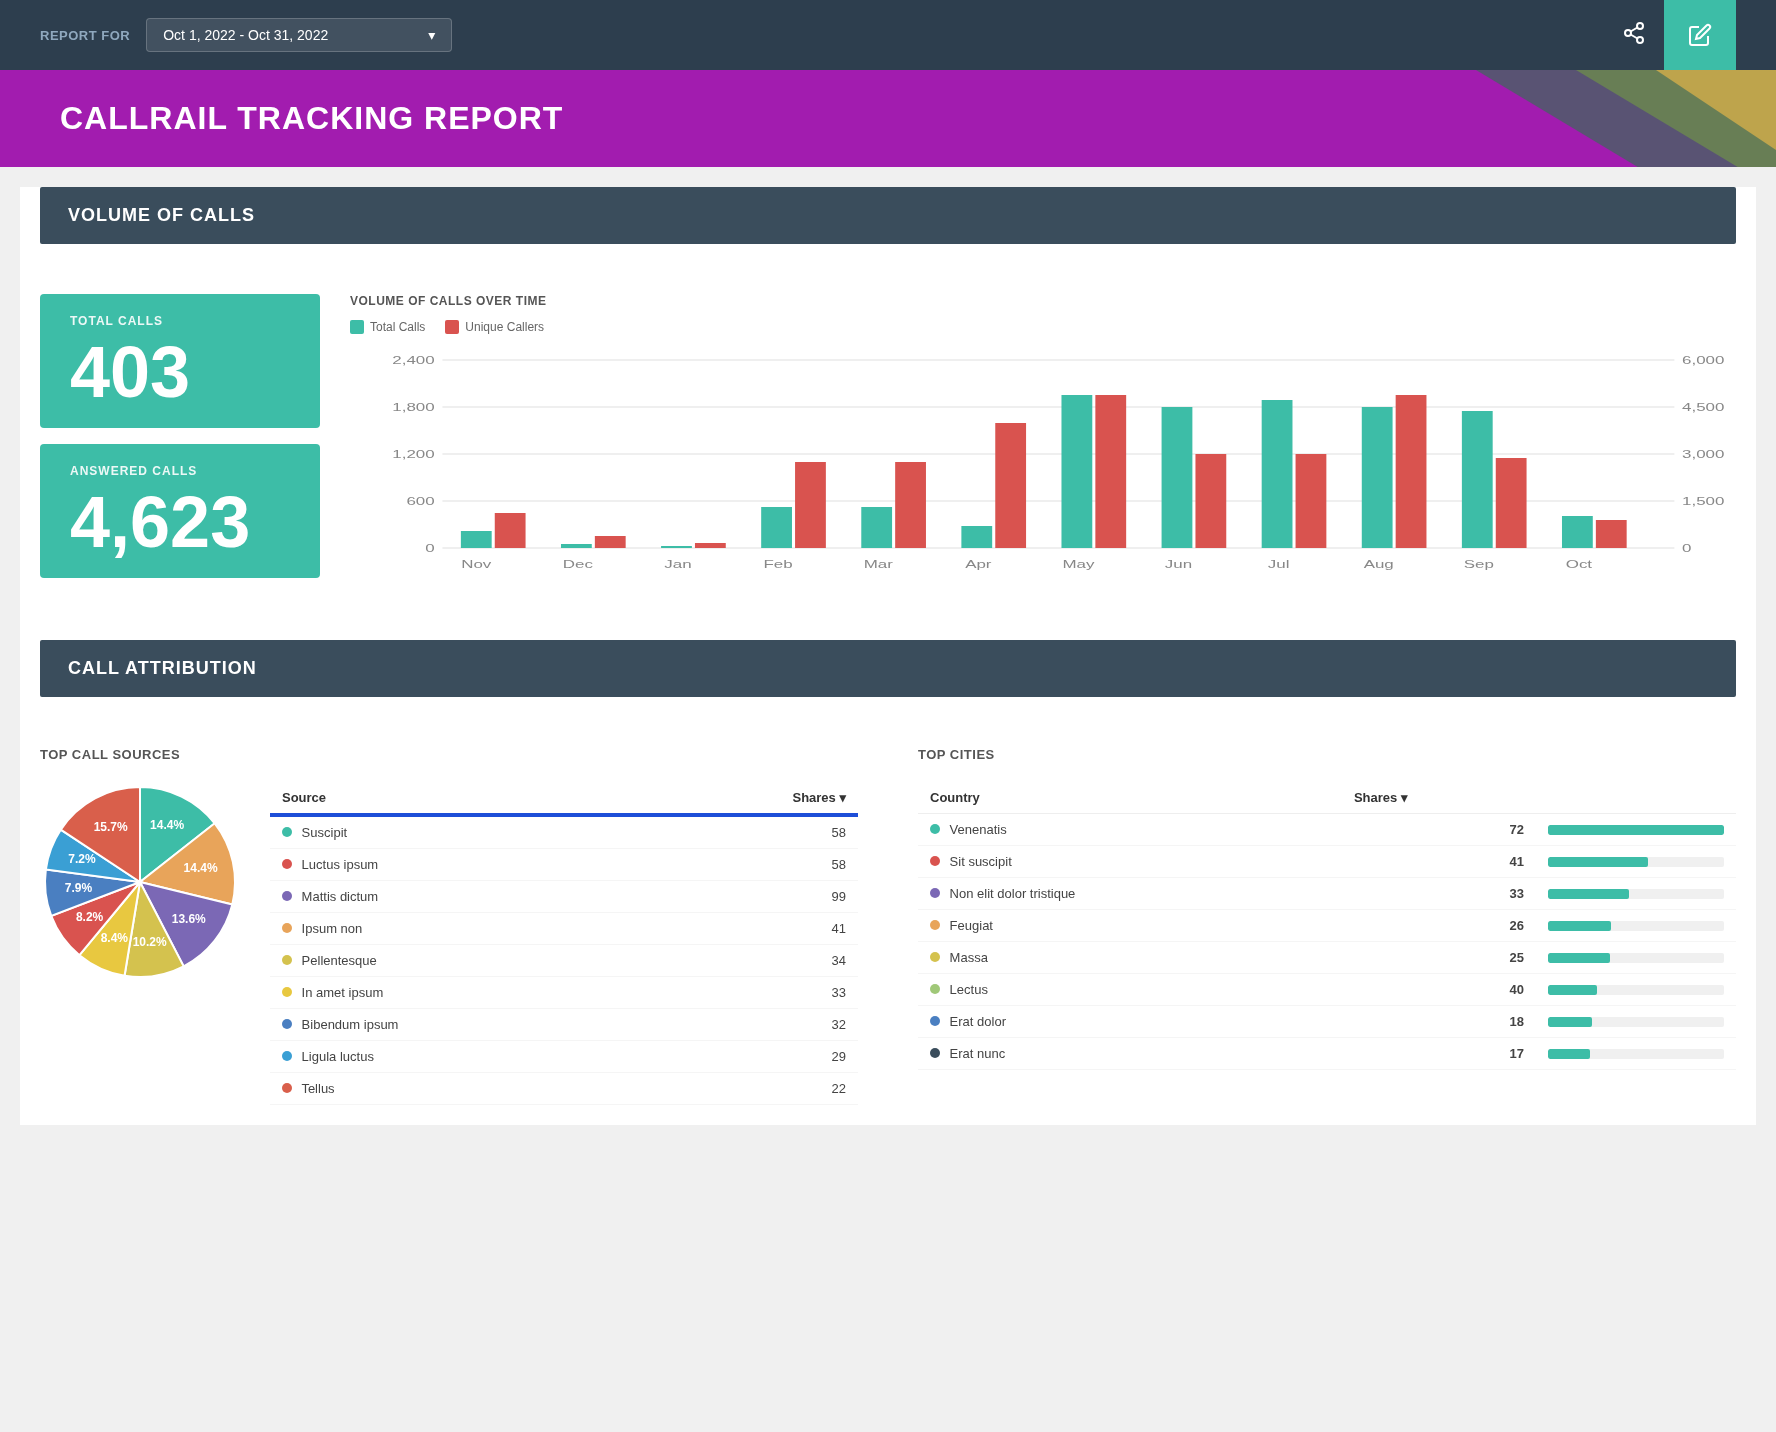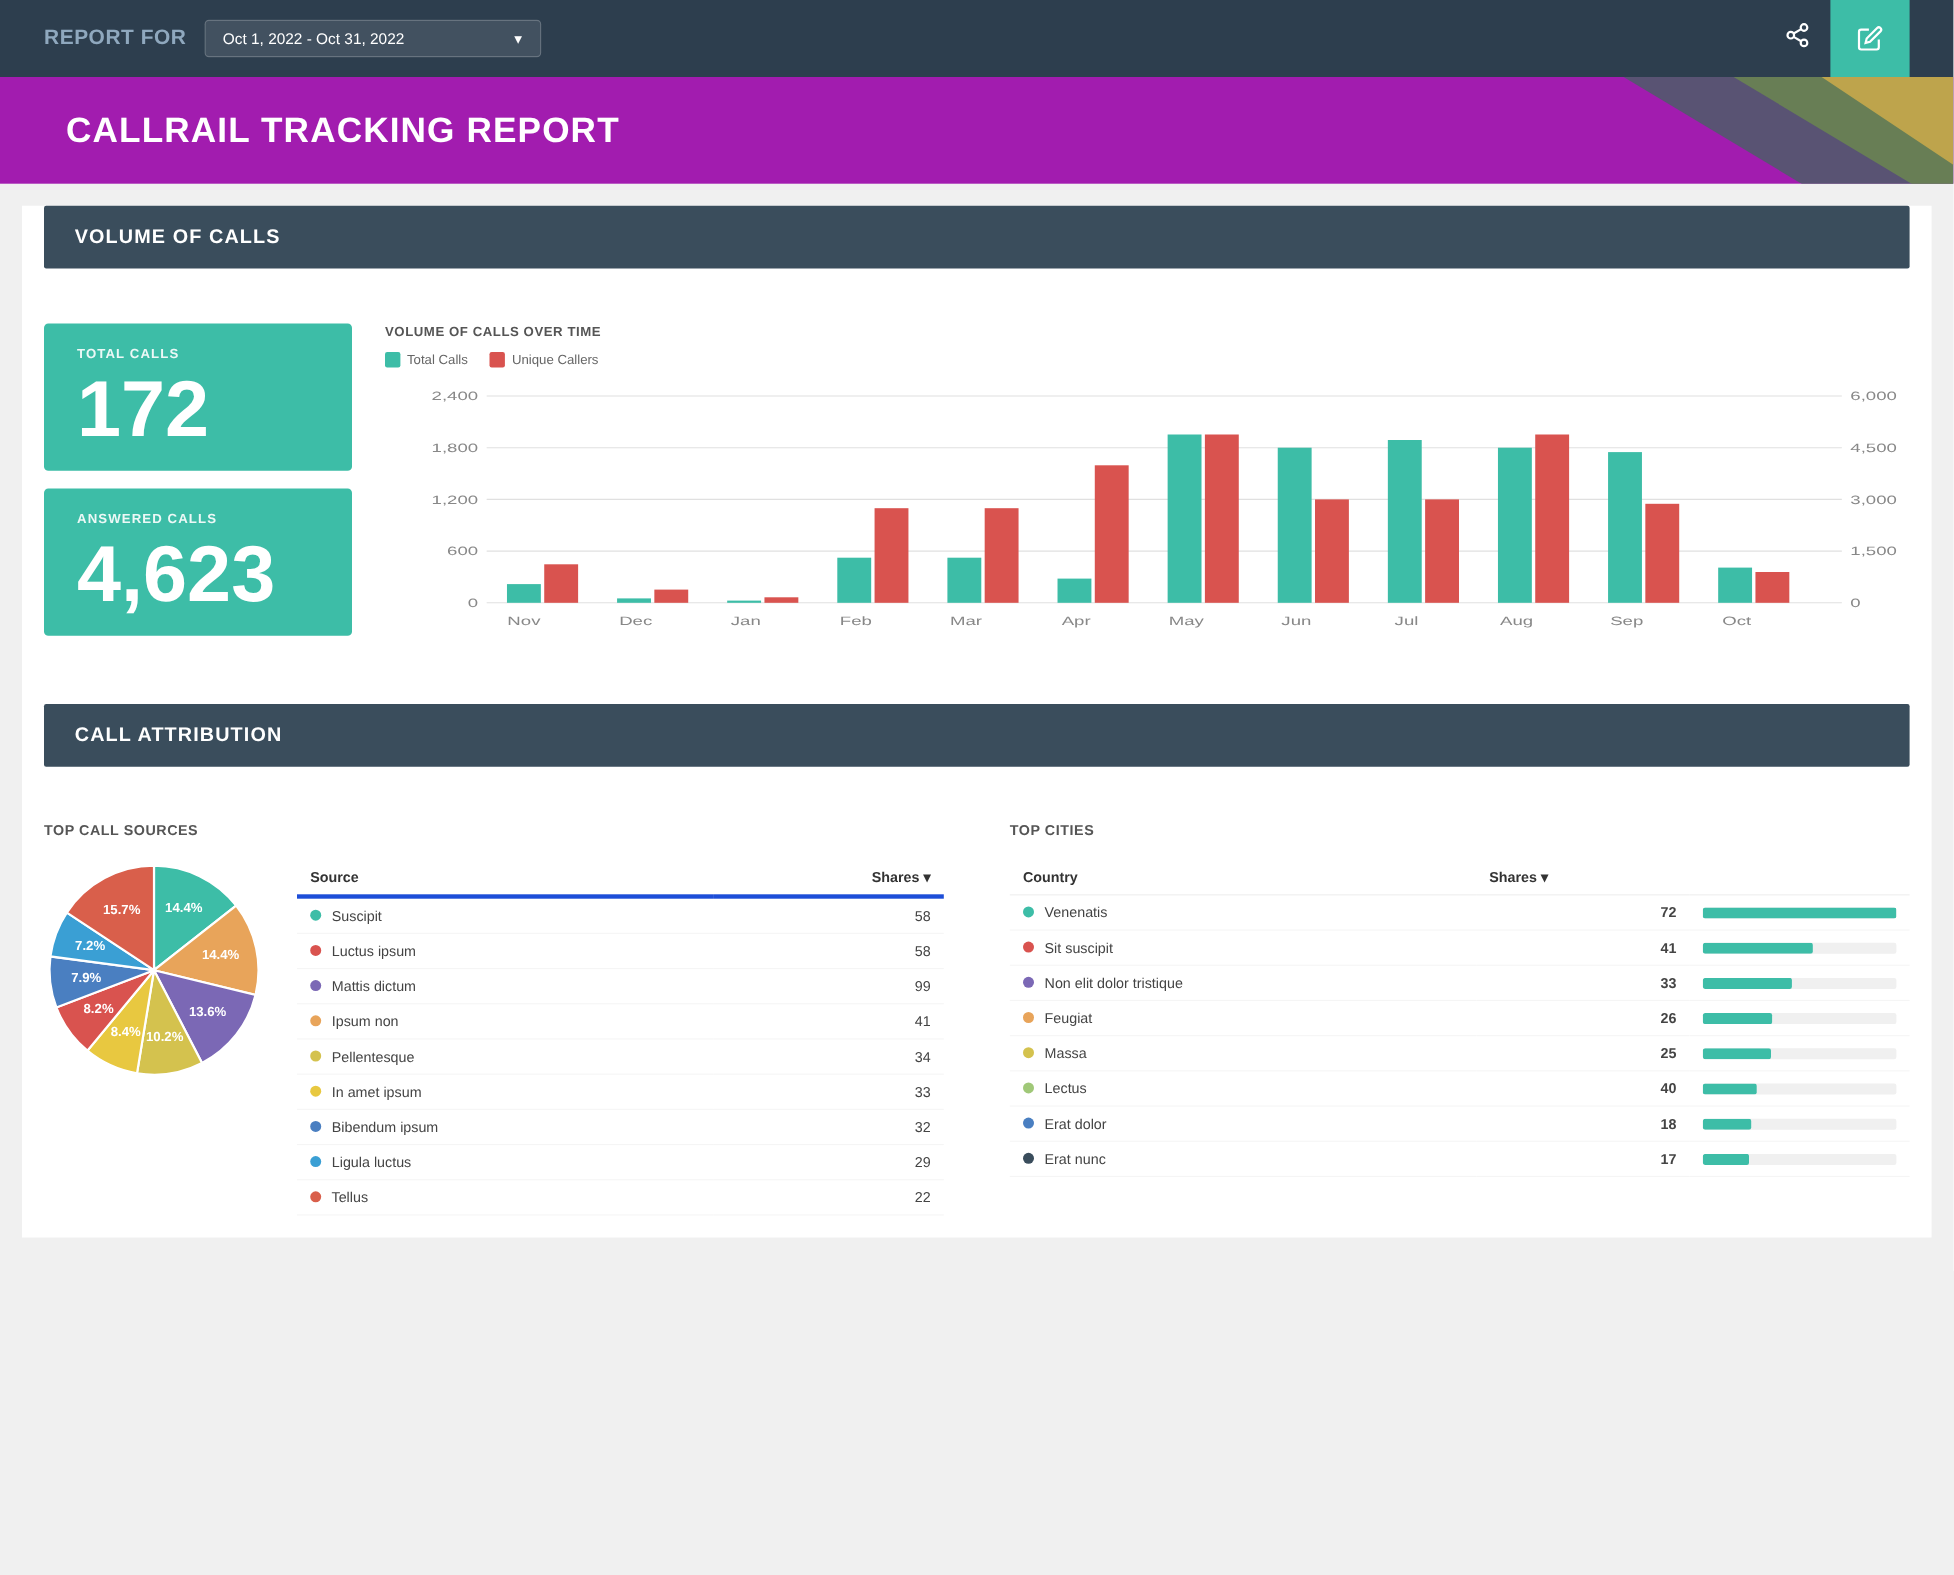--- a/index.html
+++ b/index.html
@@ -15,21 +15,21 @@
       justify-content: space-between;
       position: relative;
     }
     .header-left {
       display: flex;
       align-items: center;
       gap: 16px;
     }
     .report-for-label {
       color: #8fa8be;
-      font-size: 19px;
+      font-size: 13px;
       font-weight: 600;
       letter-spacing: 0.5px;
       text-transform: uppercase;
     }
     .date-selector {
       background: rgba(255,255,255,0.1);
       border: 1px solid rgba(255,255,255,0.2);
       color: white;
       padding: 8px 16px;
       border-radius: 4px;
@@ -329,21 +329,21 @@
 
 <div style="background: white; margin: 20px; padding: 0;">
 
   <div class="volume-section">
     <div class="section-header">VOLUME OF CALLS</div>
     <div class="volume-content">
 
       <div class="stats-column">
         <div class="stat-card">
           <div class="label">TOTAL CALLS</div>
-          <div class="value">172</div>
+          <div class="value">403</div>
         </div>
         <div class="stat-card">
           <div class="label">ANSWERED CALLS</div>
           <div class="value">4,623</div>
         </div>
       </div>
 
       <div class="chart-area">
         <div class="chart-title">VOLUME OF CALLS OVER TIME</div>
         <div class="chart-legend">

